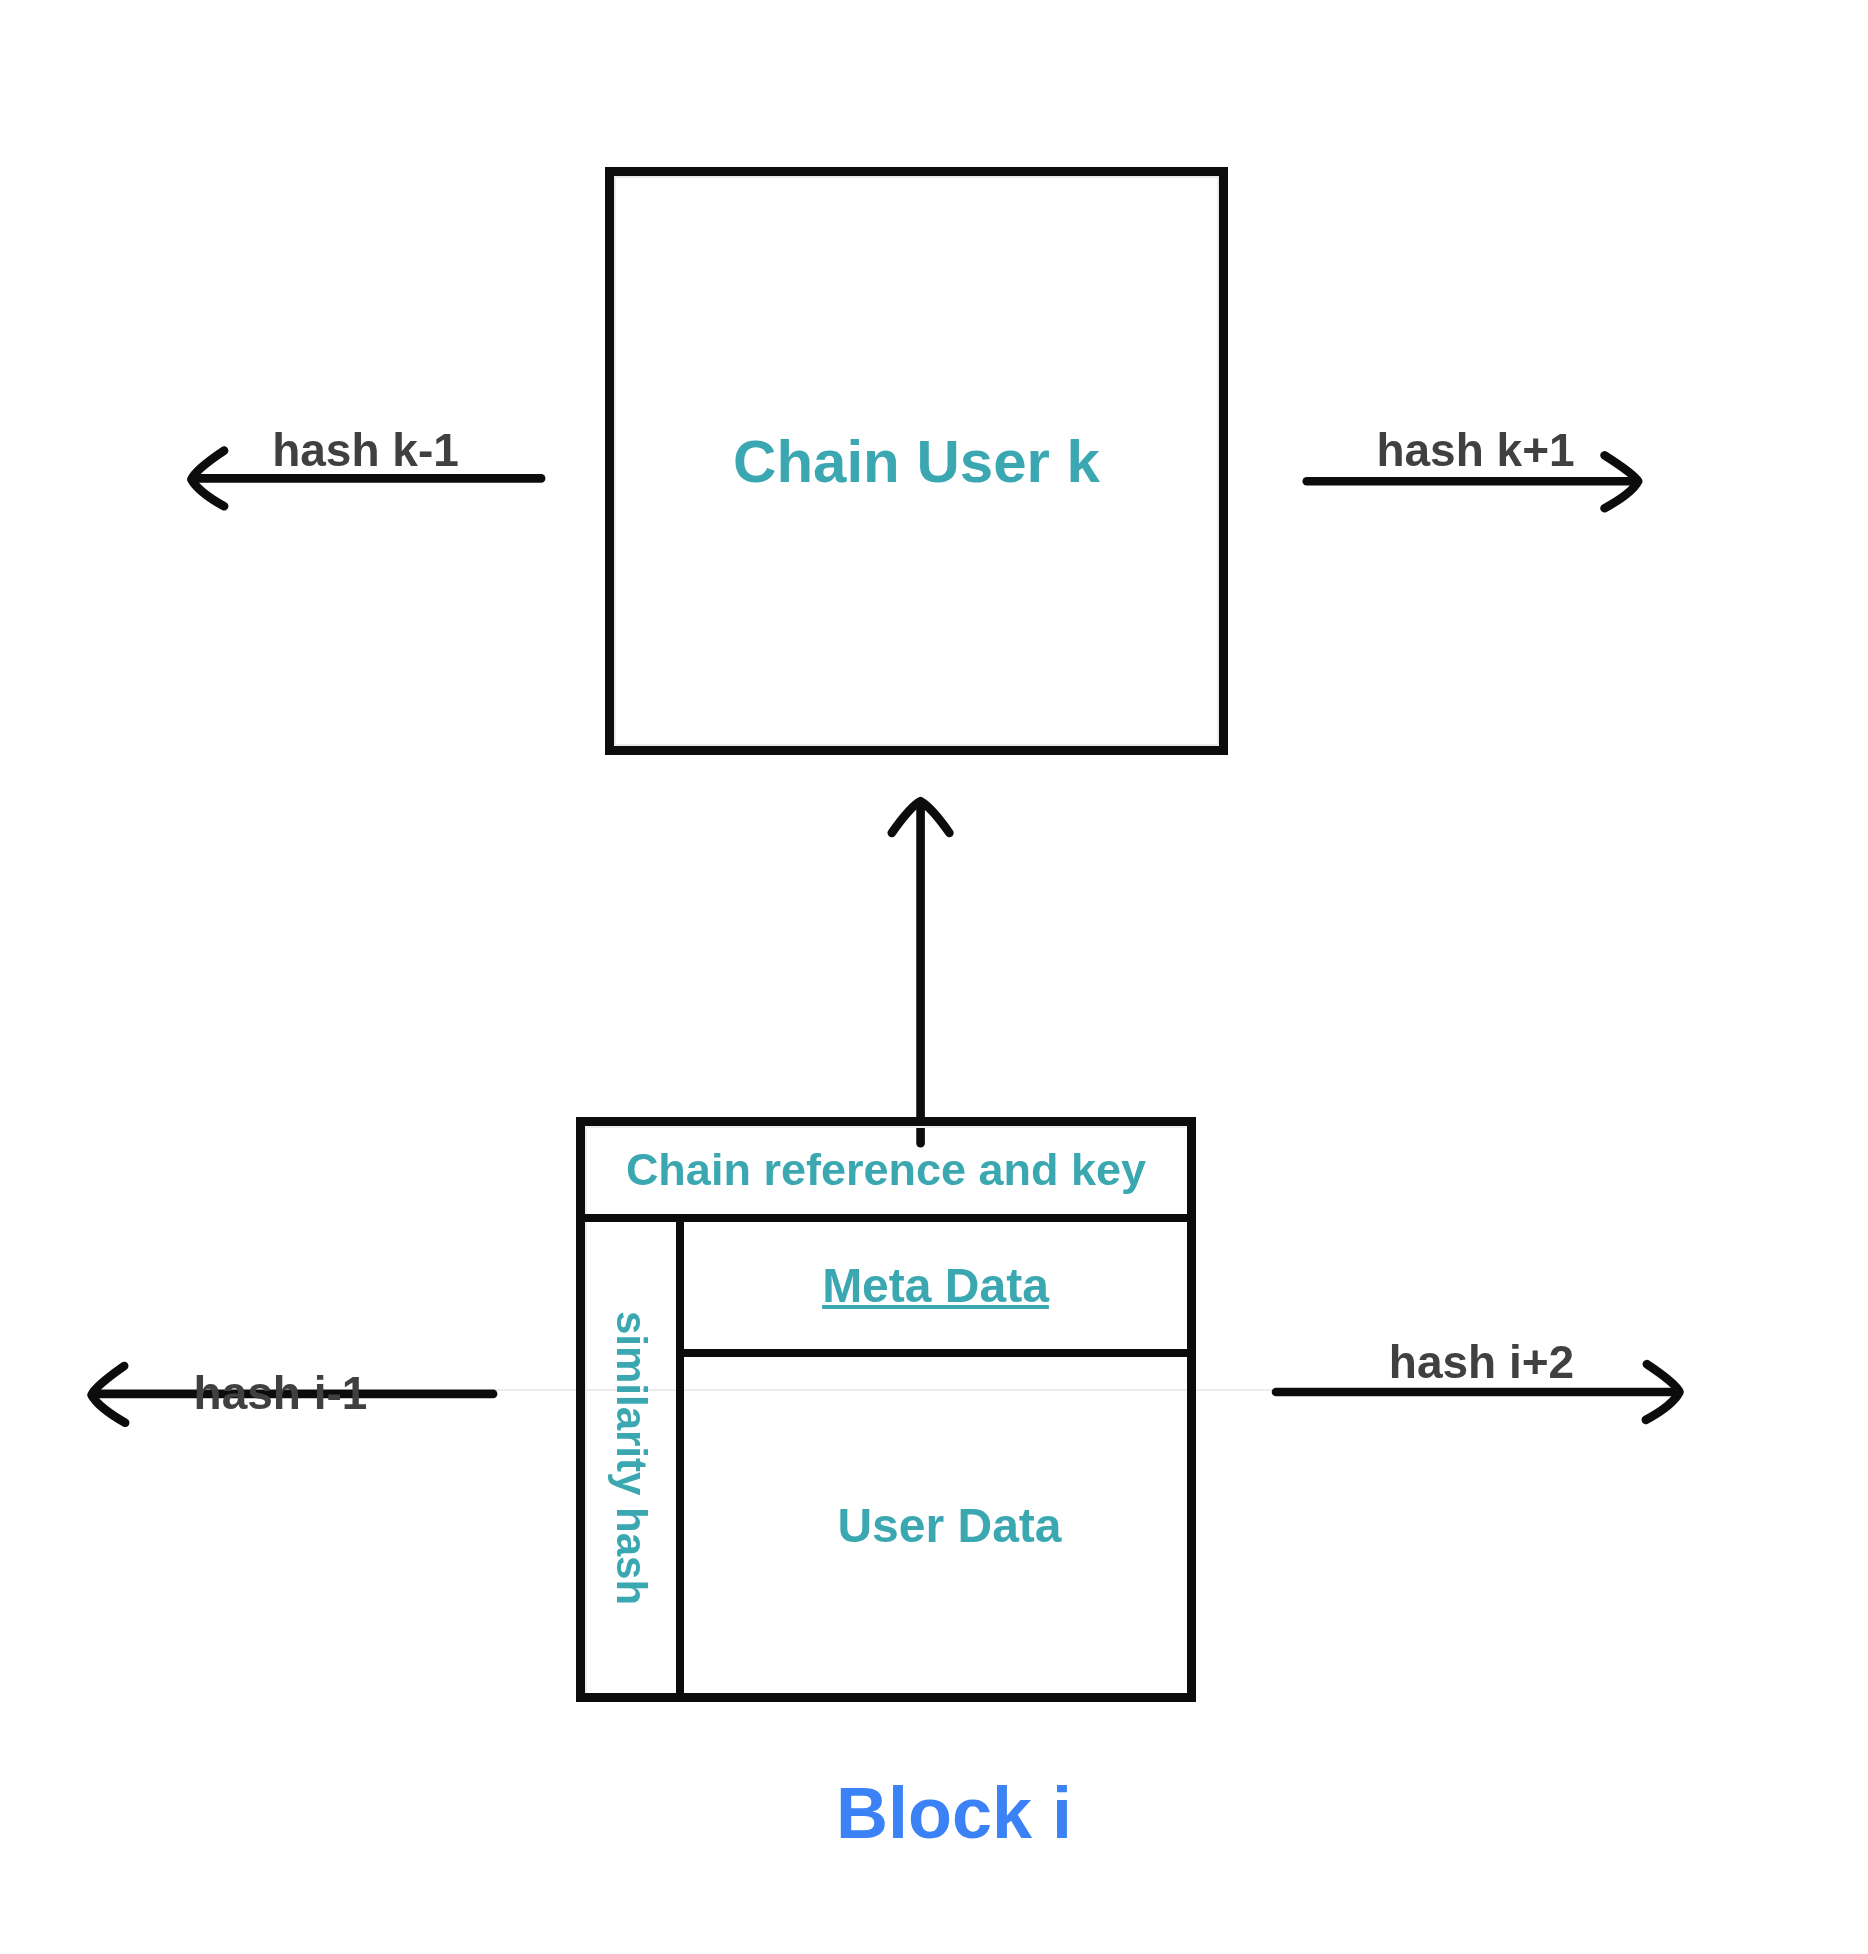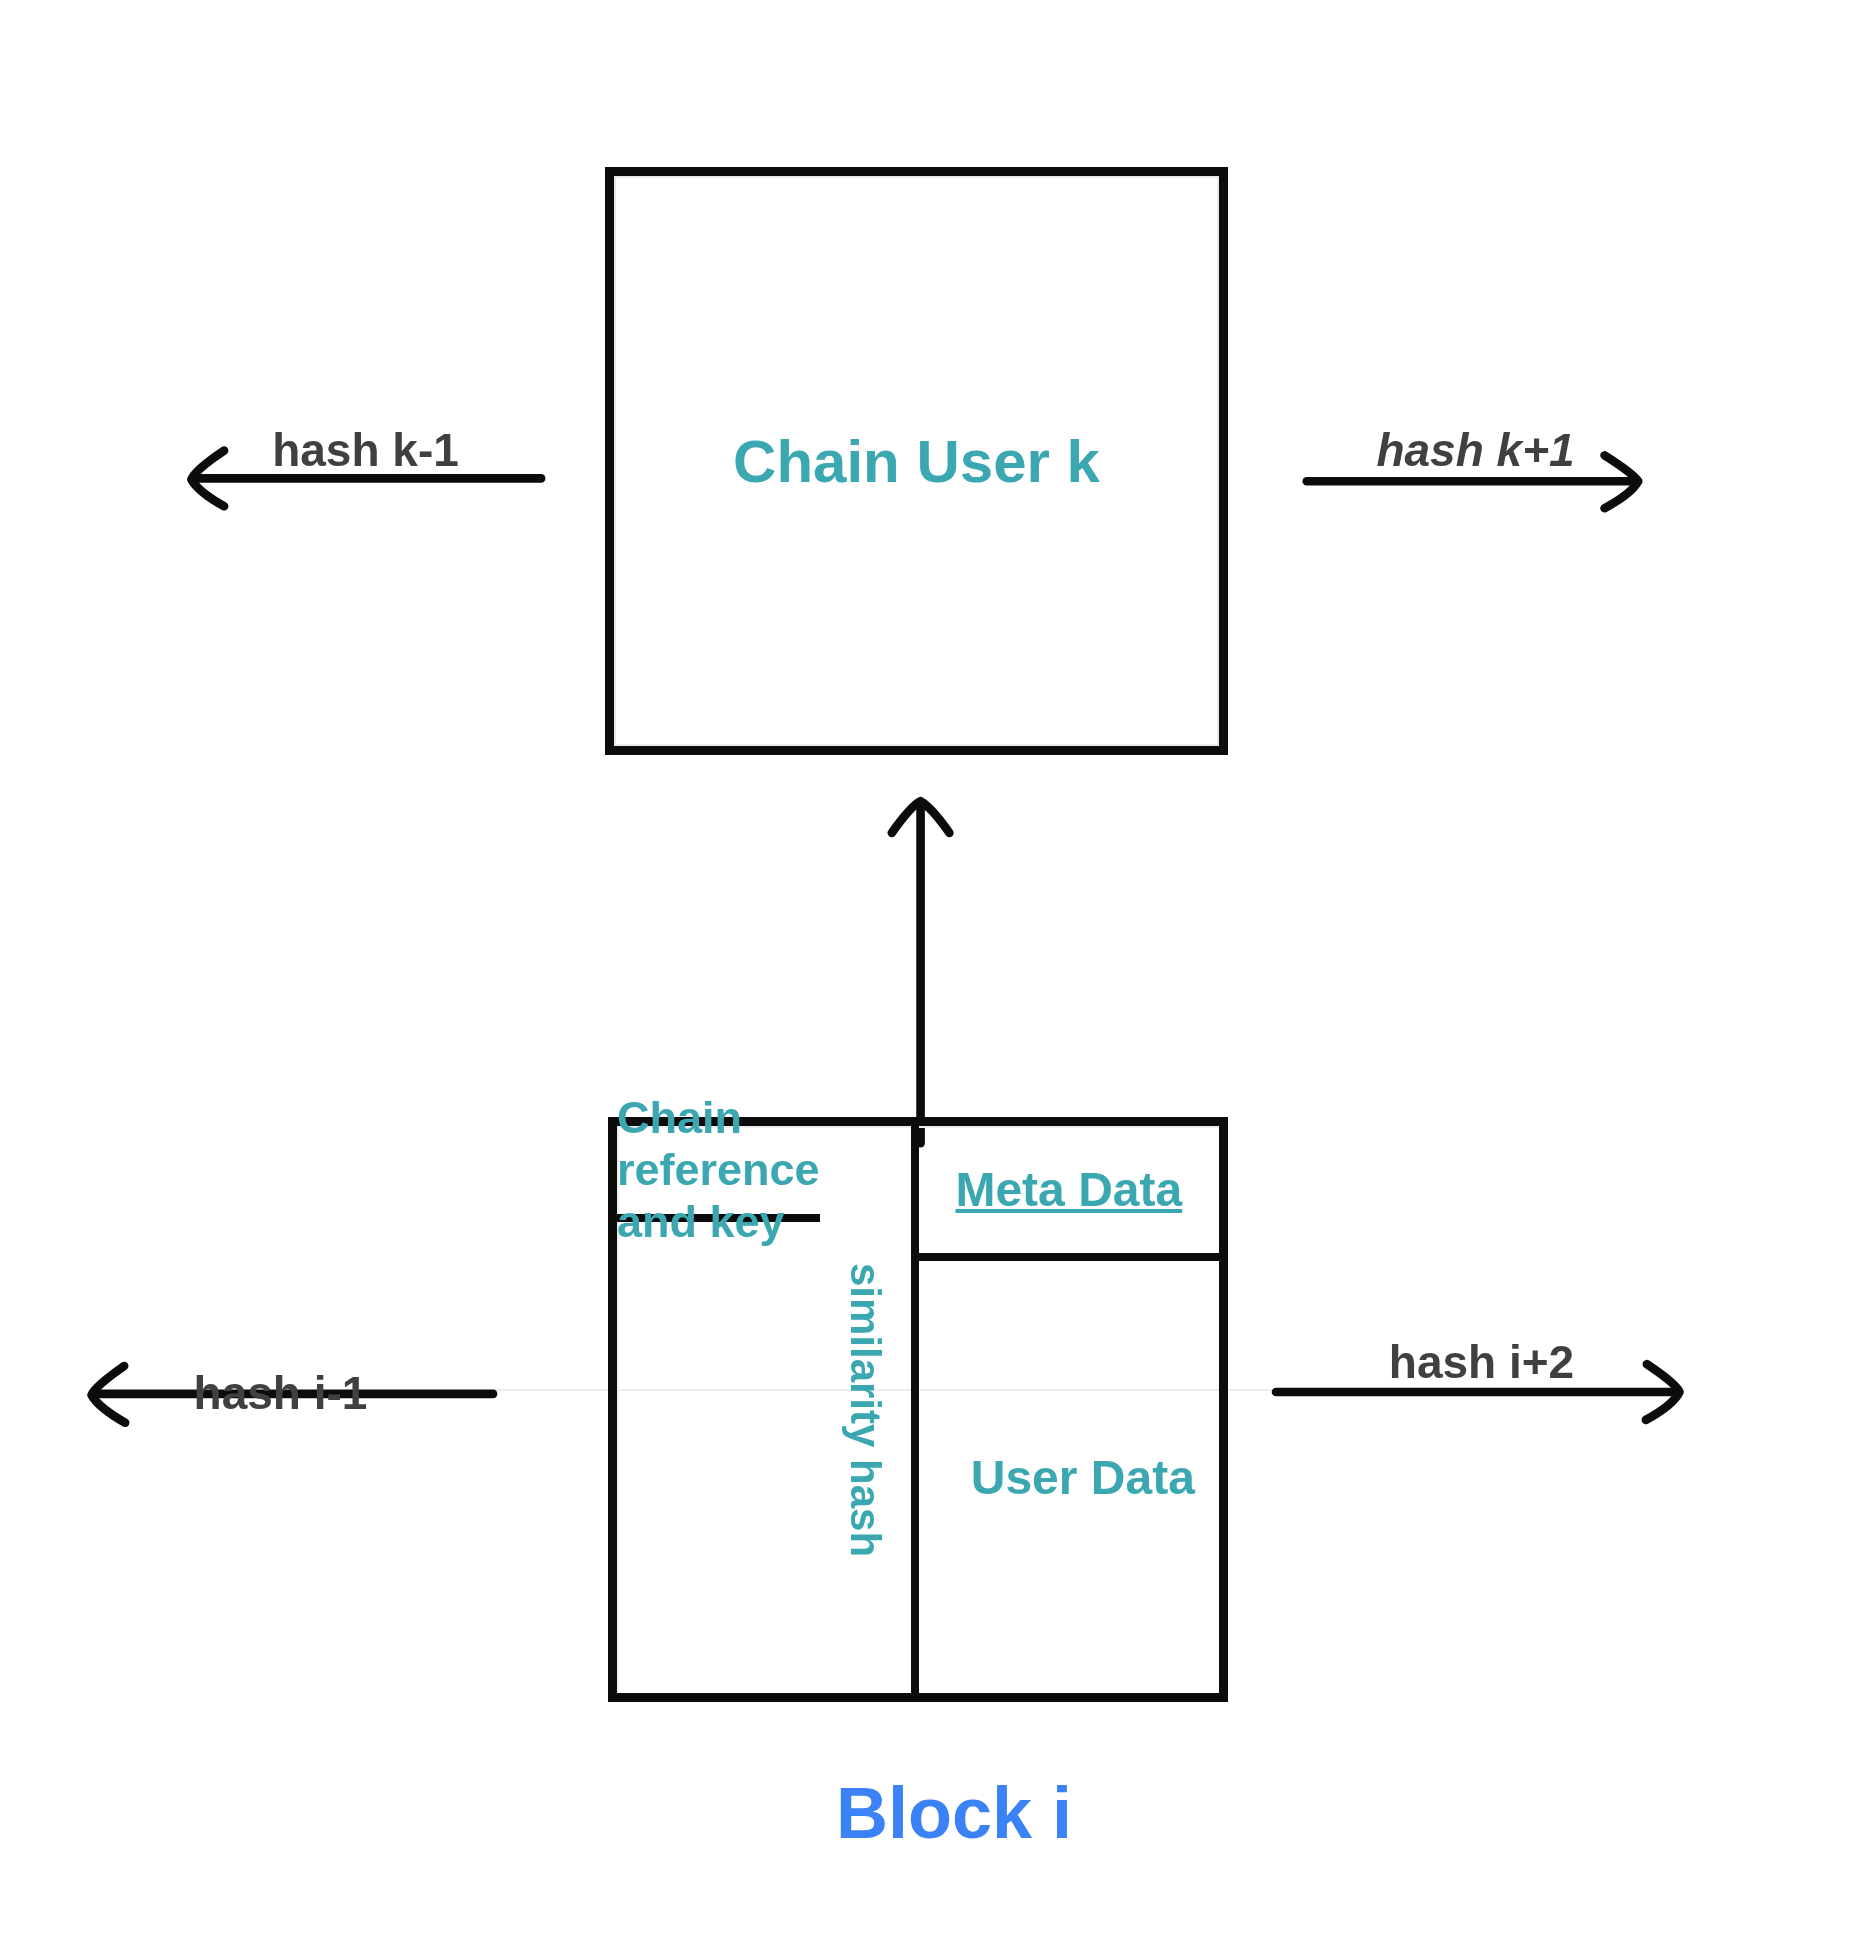--- a/index.html
+++ b/index.html
@@ -49,21 +49,21 @@
     position: absolute;
     width: 307px;
     text-align: center;
     font-size: 46px;
     font-weight: 600;
     color: #404040;
     z-index: 3;
     letter-spacing: 0px;
   }
   .hash-k-minus { left: 212px;  top: 423px;  }
-  .hash-k-plus  { left: 1322px; top: 423px; font-style: italic;  }
+  .hash-k-plus  { left: 1322px; top: 423px;  }
   .hash-i-minus { left: 127px;  top: 1335px; margin-top: 31px; }
   .hash-i-plus  { left: 1328px; top: 1335px; }
 
   
   .chain-block-k {
     position: absolute;
     left: 605px;
     top: 167px;
     width: 605px;   
     height: 570px;
@@ -77,28 +77,28 @@
   }
   .chain-block-k .title {
     font-size: 60px;
     font-weight: 600;
     color: #3BA7B1;
   }
 
   
   .block-i {
     position: absolute;
-    left: 608px;
+    left: 576px;
     top: 1117px;
     width: 602px;   
     height: 567px;
     border: 9.6px solid #0c0c0c;
     box-shadow: inset 1.9px 1.9px 0 #ededed;
     display: flex;
-    flex-direction: row;
+    flex-direction: column;
     z-index: 4;
     background: transparent;
   }
   .block-i .header-row {
     height: 88px;
     flex: 0 0 88px;
     border-bottom: 8.6px solid #0c0c0c;
     display: flex;
     align-items: center;
     justify-content: center;

